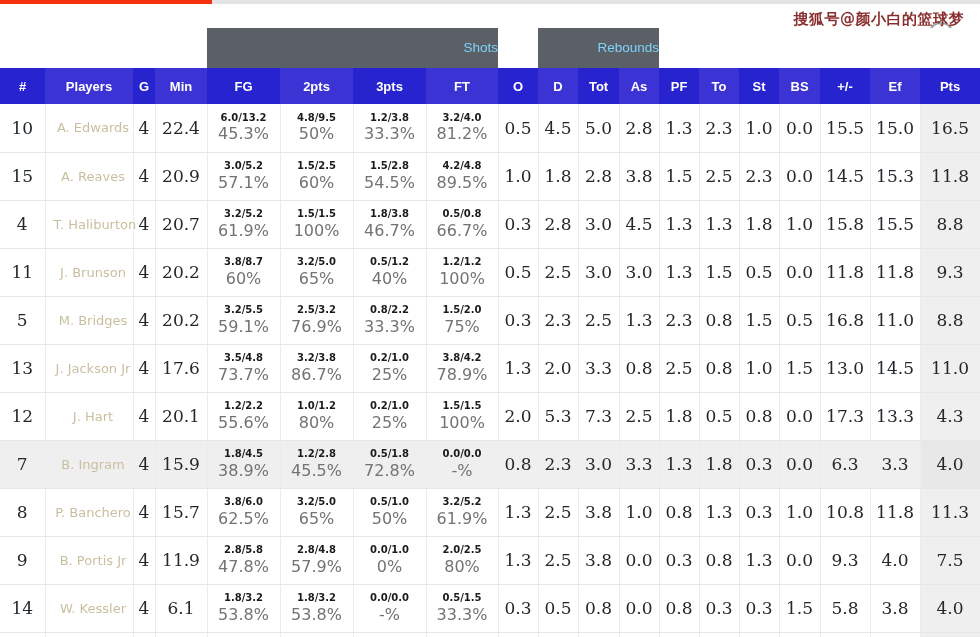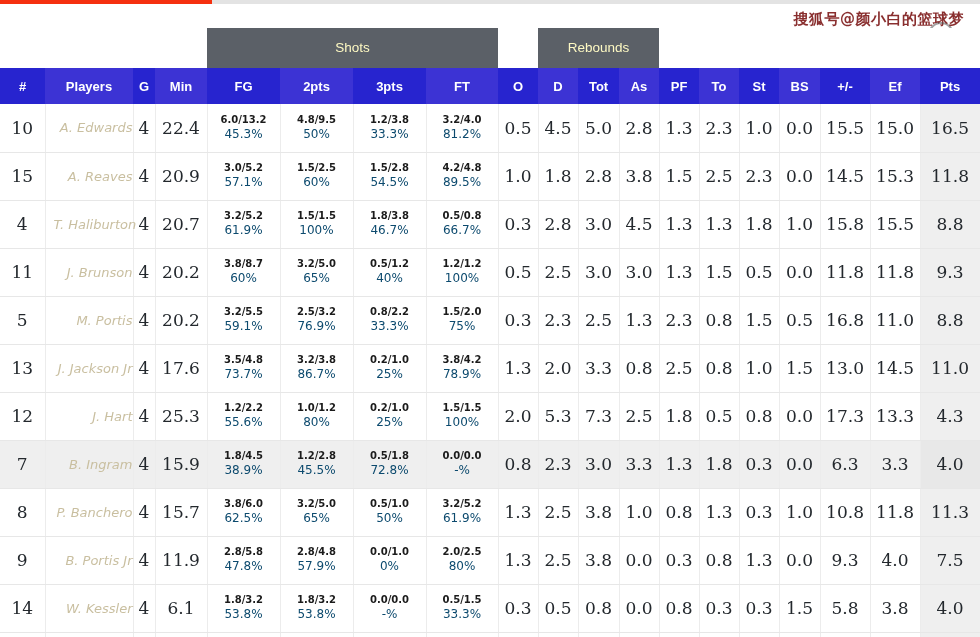--- a/index.html
+++ b/index.html
@@ -53,24 +53,24 @@
   table.stats {
     border-collapse: collapse;
     width: 980px;
     table-layout: fixed;
   }
 
   
   tr.group-row th { padding: 0; border: 0; height: 40px; }
   .group-cell {
     background: #5b6067;
-    color: #fef9c3;
+    color: #7dd3fc;
     font-size: 13.5px;
     font-weight: 400;
-    text-align: center;
+    text-align: right;
     height: 40px;
     line-height: 40px;
     border-left: 1px solid #ffffff;
   }
   .group-blank { background: #ffffff; height: 40px; }
 
   
   tr.col-row th {
     height: 36px;
     color: #ffffff;
@@ -93,45 +93,44 @@
     vertical-align: middle;
     font-family: "DejaVu Serif", serif;
     font-size: 16px;
     color: #23282d;
     padding: 0;
     background: #ffffff;
   }
   tbody tr.highlight td { background: #efefef; }
   tbody td.num-col { font-size: 17px; color: #23282d; }
   tbody td.player-col {
-    text-align: right;
+    text-align: center;
     padding-left: 8px;
     font-family: "DejaVu Sans", sans-serif;
     font-size: 13px;
     color: #c9bfa0;
     white-space: nowrap;
-    font-style: italic;
   }
   tbody td.pts-col { background: #efefef; margin-left: 8px; }
   tbody tr.highlight td.pts-col { background: #e8e8e8; }
 
   
   .shot { line-height: 1.15; }
   .shot .made {
     font-family: "DejaVu Sans", sans-serif;
     font-size: 10px;
     font-weight: 700;
     color: #1b1b1b;
     display: block;
   }
   .shot .pct {
     font-family: "DejaVu Sans", sans-serif;
-    font-size: 12px;
+    font-size: 16px;
     font-weight: 400;
-    color: #0c4a6e;
+    color: #737373;
     display: block;
     margin-top: 2px;
   }
 </style>
 </head>
 <body>
 
 <div id="topbar-track">
   <div id="topbar-fill" style="width: 21.6%;"></div>
 </div>
@@ -356,21 +355,21 @@
           <td class="num-col">1.3</td>
           <td class="num-col">1.5</td>
           <td class="num-col">0.5</td>
           <td class="num-col">0.0</td>
           <td class="num-col">11.8</td>
           <td class="num-col">11.8</td>
           <td class="num-col pts-col">9.3</td>
         </tr>
         <tr>
           <td class="num-col">5</td>
-          <td class="player-col">M. Portis</td>
+          <td class="player-col">M. Bridges</td>
           <td class="num-col">4</td>
           <td class="num-col">20.2</td>
           <td>
             <div class="shot">
               <span class="made">3.2/5.5</span>
               <span class="pct">59.1%</span>
             </div>
           </td>
           <td>
             <div class="shot">
@@ -440,21 +439,21 @@
           <td class="num-col">1.0</td>
           <td class="num-col">1.5</td>
           <td class="num-col">13.0</td>
           <td class="num-col">14.5</td>
           <td class="num-col pts-col">11.0</td>
         </tr>
         <tr>
           <td class="num-col">12</td>
           <td class="player-col">J. Hart</td>
           <td class="num-col">4</td>
-          <td class="num-col">25.3</td>
+          <td class="num-col">20.1</td>
           <td>
             <div class="shot">
               <span class="made">1.2/2.2</span>
               <span class="pct">55.6%</span>
             </div>
           </td>
           <td>
             <div class="shot">
               <span class="made">1.0/1.2</span>
               <span class="pct">80%</span>

